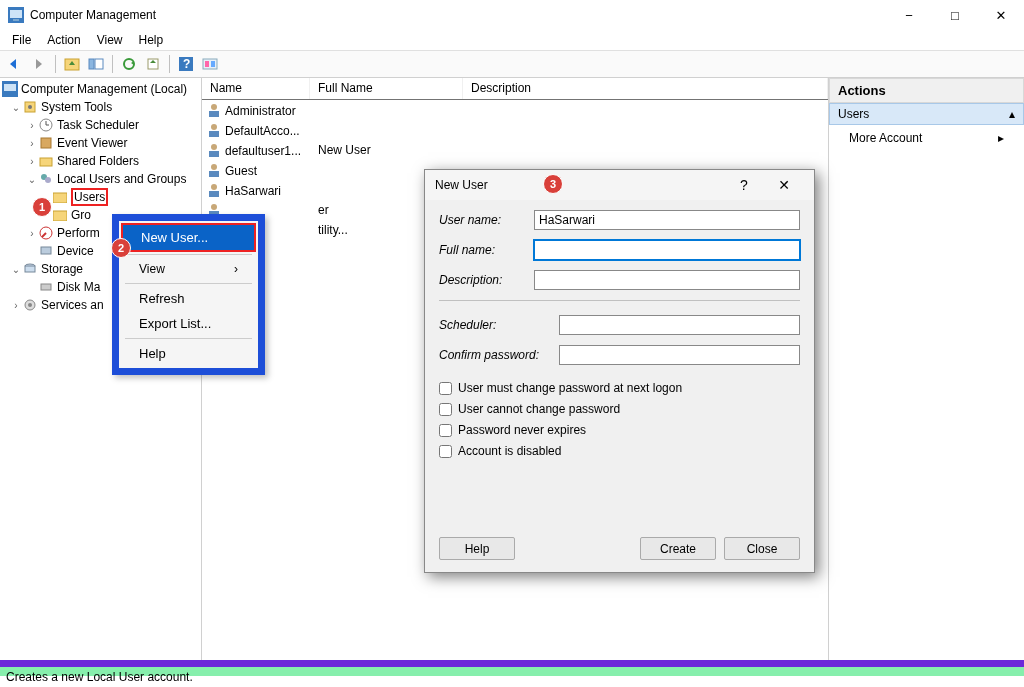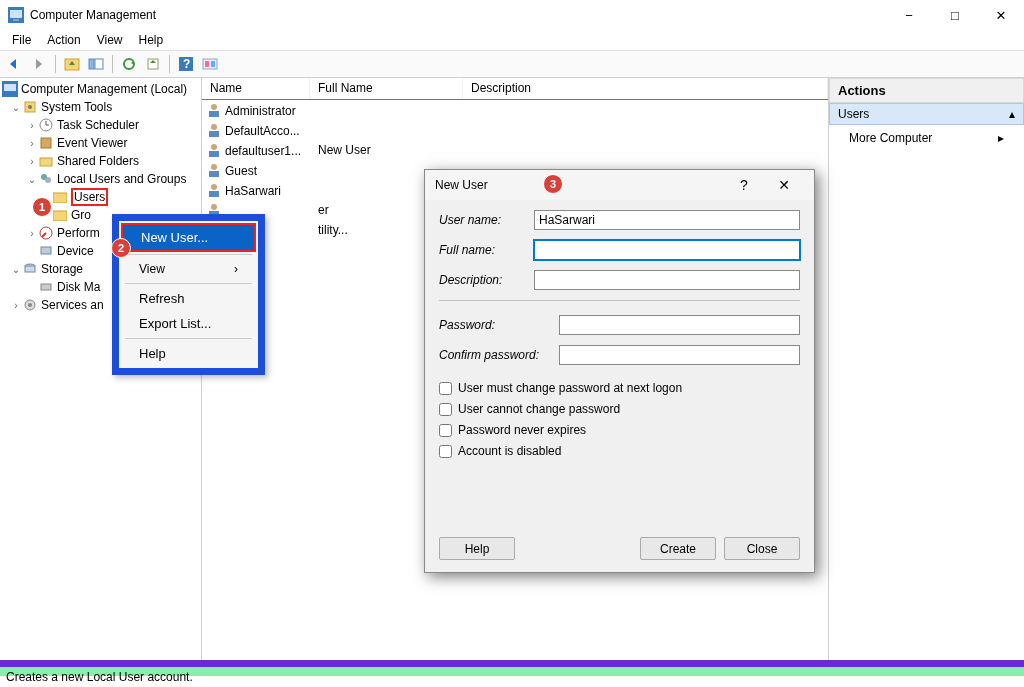--- a/index.html
+++ b/index.html
@@ -359,21 +359,21 @@
       </div>
   </div>
 
   <div class="actions-pane">
     <div class="hdr">Actions</div>
     <div class="sub">
         <span>Users</span>
         <span>▴</span>
       </div>
     <div class="act">
-        <span>More Computer</span>
+        <span>More Account</span>
         <span>▸</span>
       </div>
   </div>
 </div>
 
 <div class="statusbar">Creates a new Local User account.</div>
 
 <div class="ctx-menu">
   <div class="item hl">New User...</div>
   <div class="sep2"></div>
@@ -404,21 +404,21 @@
     <div class="drow">
         <label>Full name:</label>
         <input class="focused" type="text" value="" style="">
       </div>
     <div class="drow">
         <label>Description:</label>
         <input type="text" value="" style="">
       </div>
     <div class="dhr"></div>
     <div class="drow">
-        <label style="width:120px">Password:</label>
+        <label style="width:120px">Scheduler:</label>
         <input type="password" style="">
       </div>
     <div class="drow">
         <label style="width:120px">Confirm password:</label>
         <input type="password" style="">
       </div>
     <div style="height:6px"></div>
     <div class="dchk">
         <input type="checkbox" style="">
         <span>User must change password at next logon</span>

